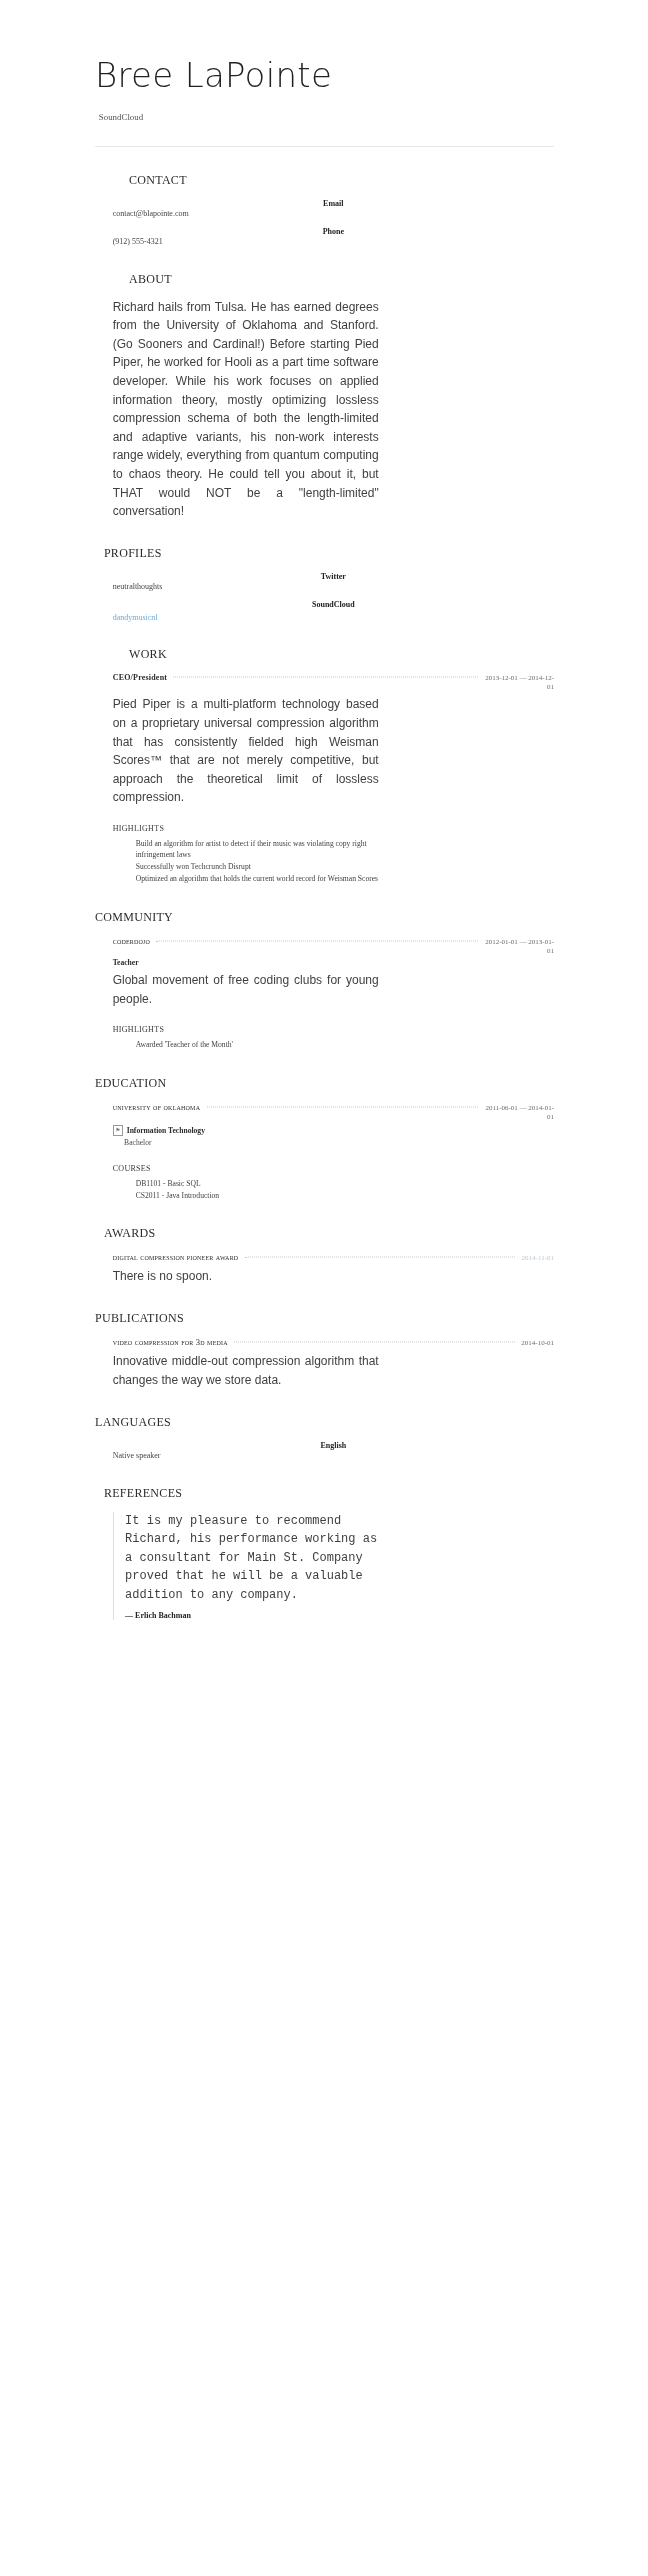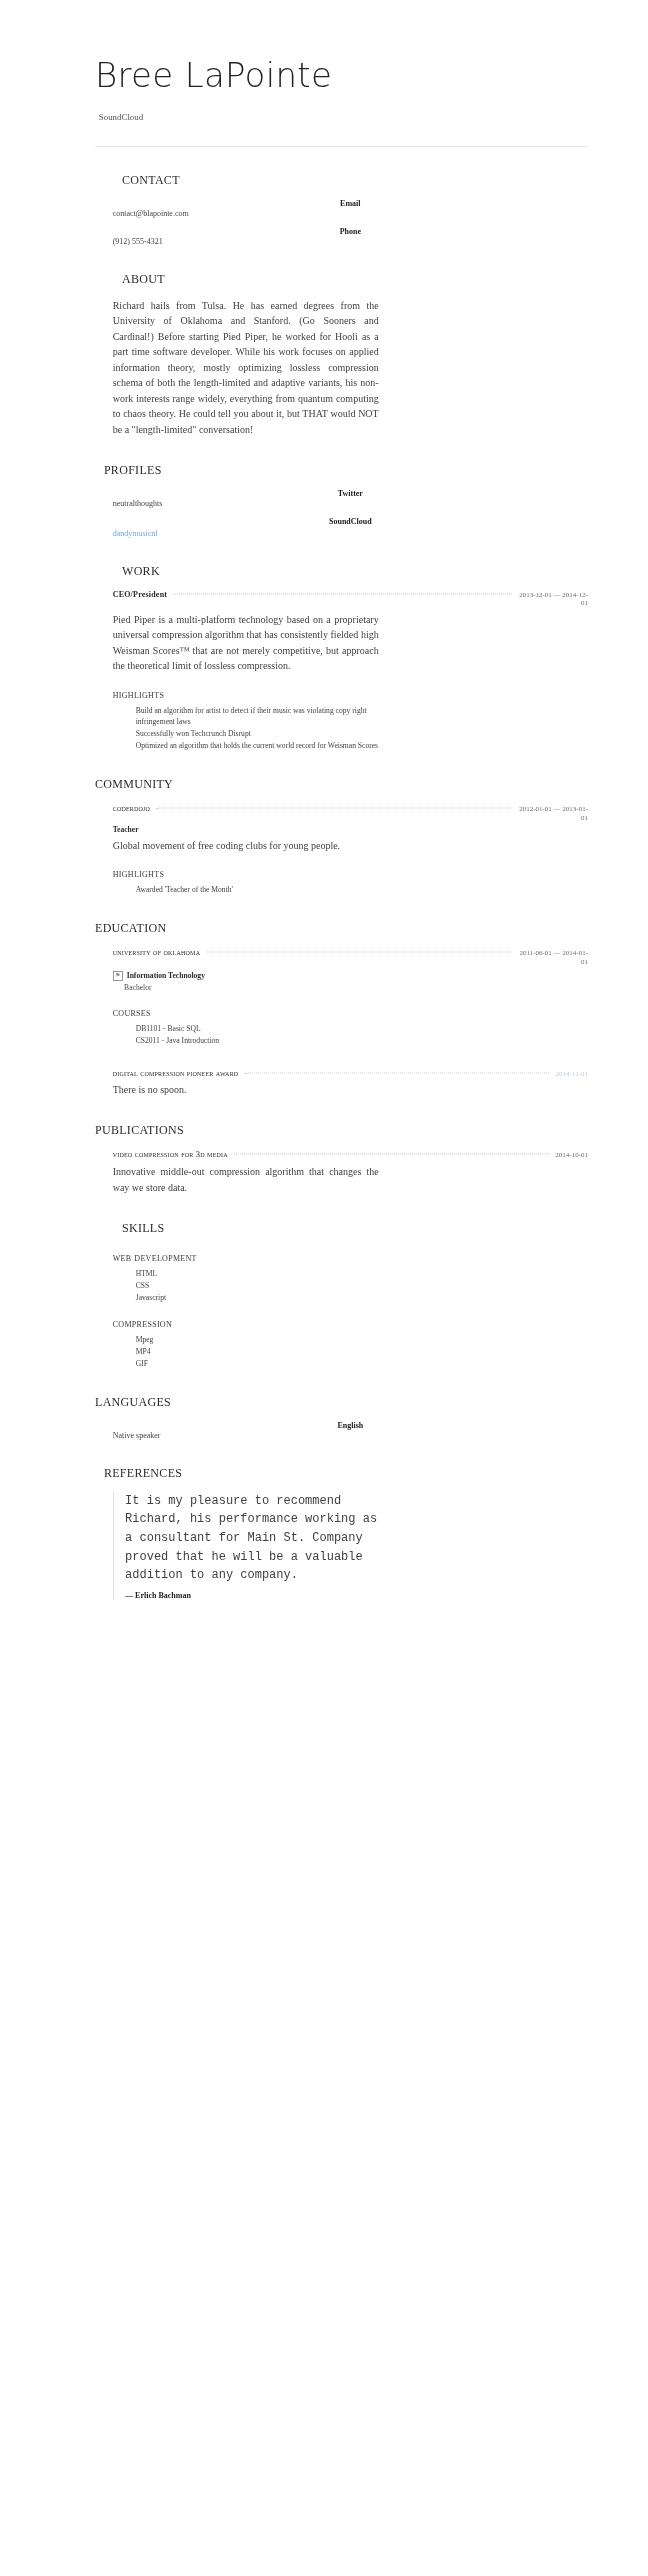--- a/index.html
+++ b/index.html
@@ -13,21 +13,21 @@
     font-family: "Liberation Serif", serif;
     color: #333333;
     -webkit-font-smoothing: antialiased;
   }
   .page {
     width: 648px;
     padding: 0;
     box-sizing: border-box;
   }
   .inner {
-    padding: 38px 60px 25px 95px;
+    padding: 38px 94px 25px 95px;
   }
 
   
   .name {
     font-family: "DejaVu Sans", sans-serif;
     font-weight: 300;
     font-size: 34px;
     letter-spacing: 0.3px;
     color: #222222;
     margin: 19px 0 0 0;
@@ -53,21 +53,21 @@
   h2.section-title {
     font-family: "Liberation Serif", serif;
     font-weight: 400;
     font-size: 17px;
     color: #2b2b2b;
     margin: 0 0 10px 0;
     letter-spacing: 0.3px;
     font-variant: small-caps;
     text-transform: lowercase;
   }
-  h2.section-title.indent1 { margin-left: 27px; }
+  h2.section-title.indent1 { margin-left: 34px; }
   h2.section-title.indent2 { margin-left: 8.9px; }
 
   h3.sub-title {
     font-family: "Liberation Serif", serif;
     font-weight: 400;
     font-size: 10.8px;
     color: #3a3a3a;
     font-variant: small-caps;
     text-transform: lowercase;
     margin: 14px 0 5px 0;
@@ -90,22 +90,22 @@
     color: #444444;
     margin: 0;
   }
   .link {
     color: #6ea8d8;
     text-decoration: none;
     font-size: 8px;
   }
 
   p.body-text {
-    font-family: Liberation Serif, serif;
-    font-size: 10px;
+    font-family: Liberation Sans, sans-serif;
+    font-size: 12px;
     line-height: 1.55;
     color: #3f3f3f;
     margin: 3.8px 0 0 0;
     max-width: 266px;
     text-align: justify;
   }
 
   
   .entry-head {
     display: flex;
@@ -326,20 +326,21 @@
         <div class="entry-sub-light" style="margin-left:11.4px">Bachelor</div>
         <h3 class="sub-title">Courses</h3>
         <ul class="bullets">
           <li>DB1101 - Basic SQL</li>
           <li>CS2011 - Java Introduction</li>
         </ul>
       </div>
     </section>
 
     <section class="section">
+      <h2 class="section-title indent2">Awards</h2>
       <div class="block">
         <div class="entry-head">
           <span class="award-name">Digital Compression Pioneer Award</span>
           <span class="leader"></span>
           <span class="awarder">2014-11-01</span>
         </div>
         <p class="body-text">There is no spoon.</p>
       </div>
     </section>
 
@@ -348,37 +349,20 @@
       <div class="block">
         <div class="entry-head">
           <span class="award-name">Video compression for 3d media</span>
           <span class="leader"></span>
           <span class="entry-date">2014-10-01</span>
         </div>
         <p class="body-text">Innovative middle-out compression algorithm that changes the way we store data.</p>
       </div>
     </section>
 
-    <section class="section">
-      <h2 class="section-title indent1">Skills</h2>
-      <div class="block">
-        <h3 class="sub-title" style="margin-left:0">Web Development</h3>
-        <ul class="bullets">
-          <li>HTML</li>
-          <li>CSS</li>
-          <li>Javascript</li>
-        </ul>
-        <h3 class="sub-title" style="margin-left:0">Compression</h3>
-        <ul class="bullets">
-          <li>Mpeg</li>
-          <li>MP4</li>
-          <li>GIF</li>
-        </ul>
-      </div>
-    </section>
 
     <section class="section">
       <h2 class="section-title">Languages</h2>
       <div class="block">
         <div class="field-label">English</div>
         <div class="field-value">Native speaker</div>
       </div>
     </section>
 
 

